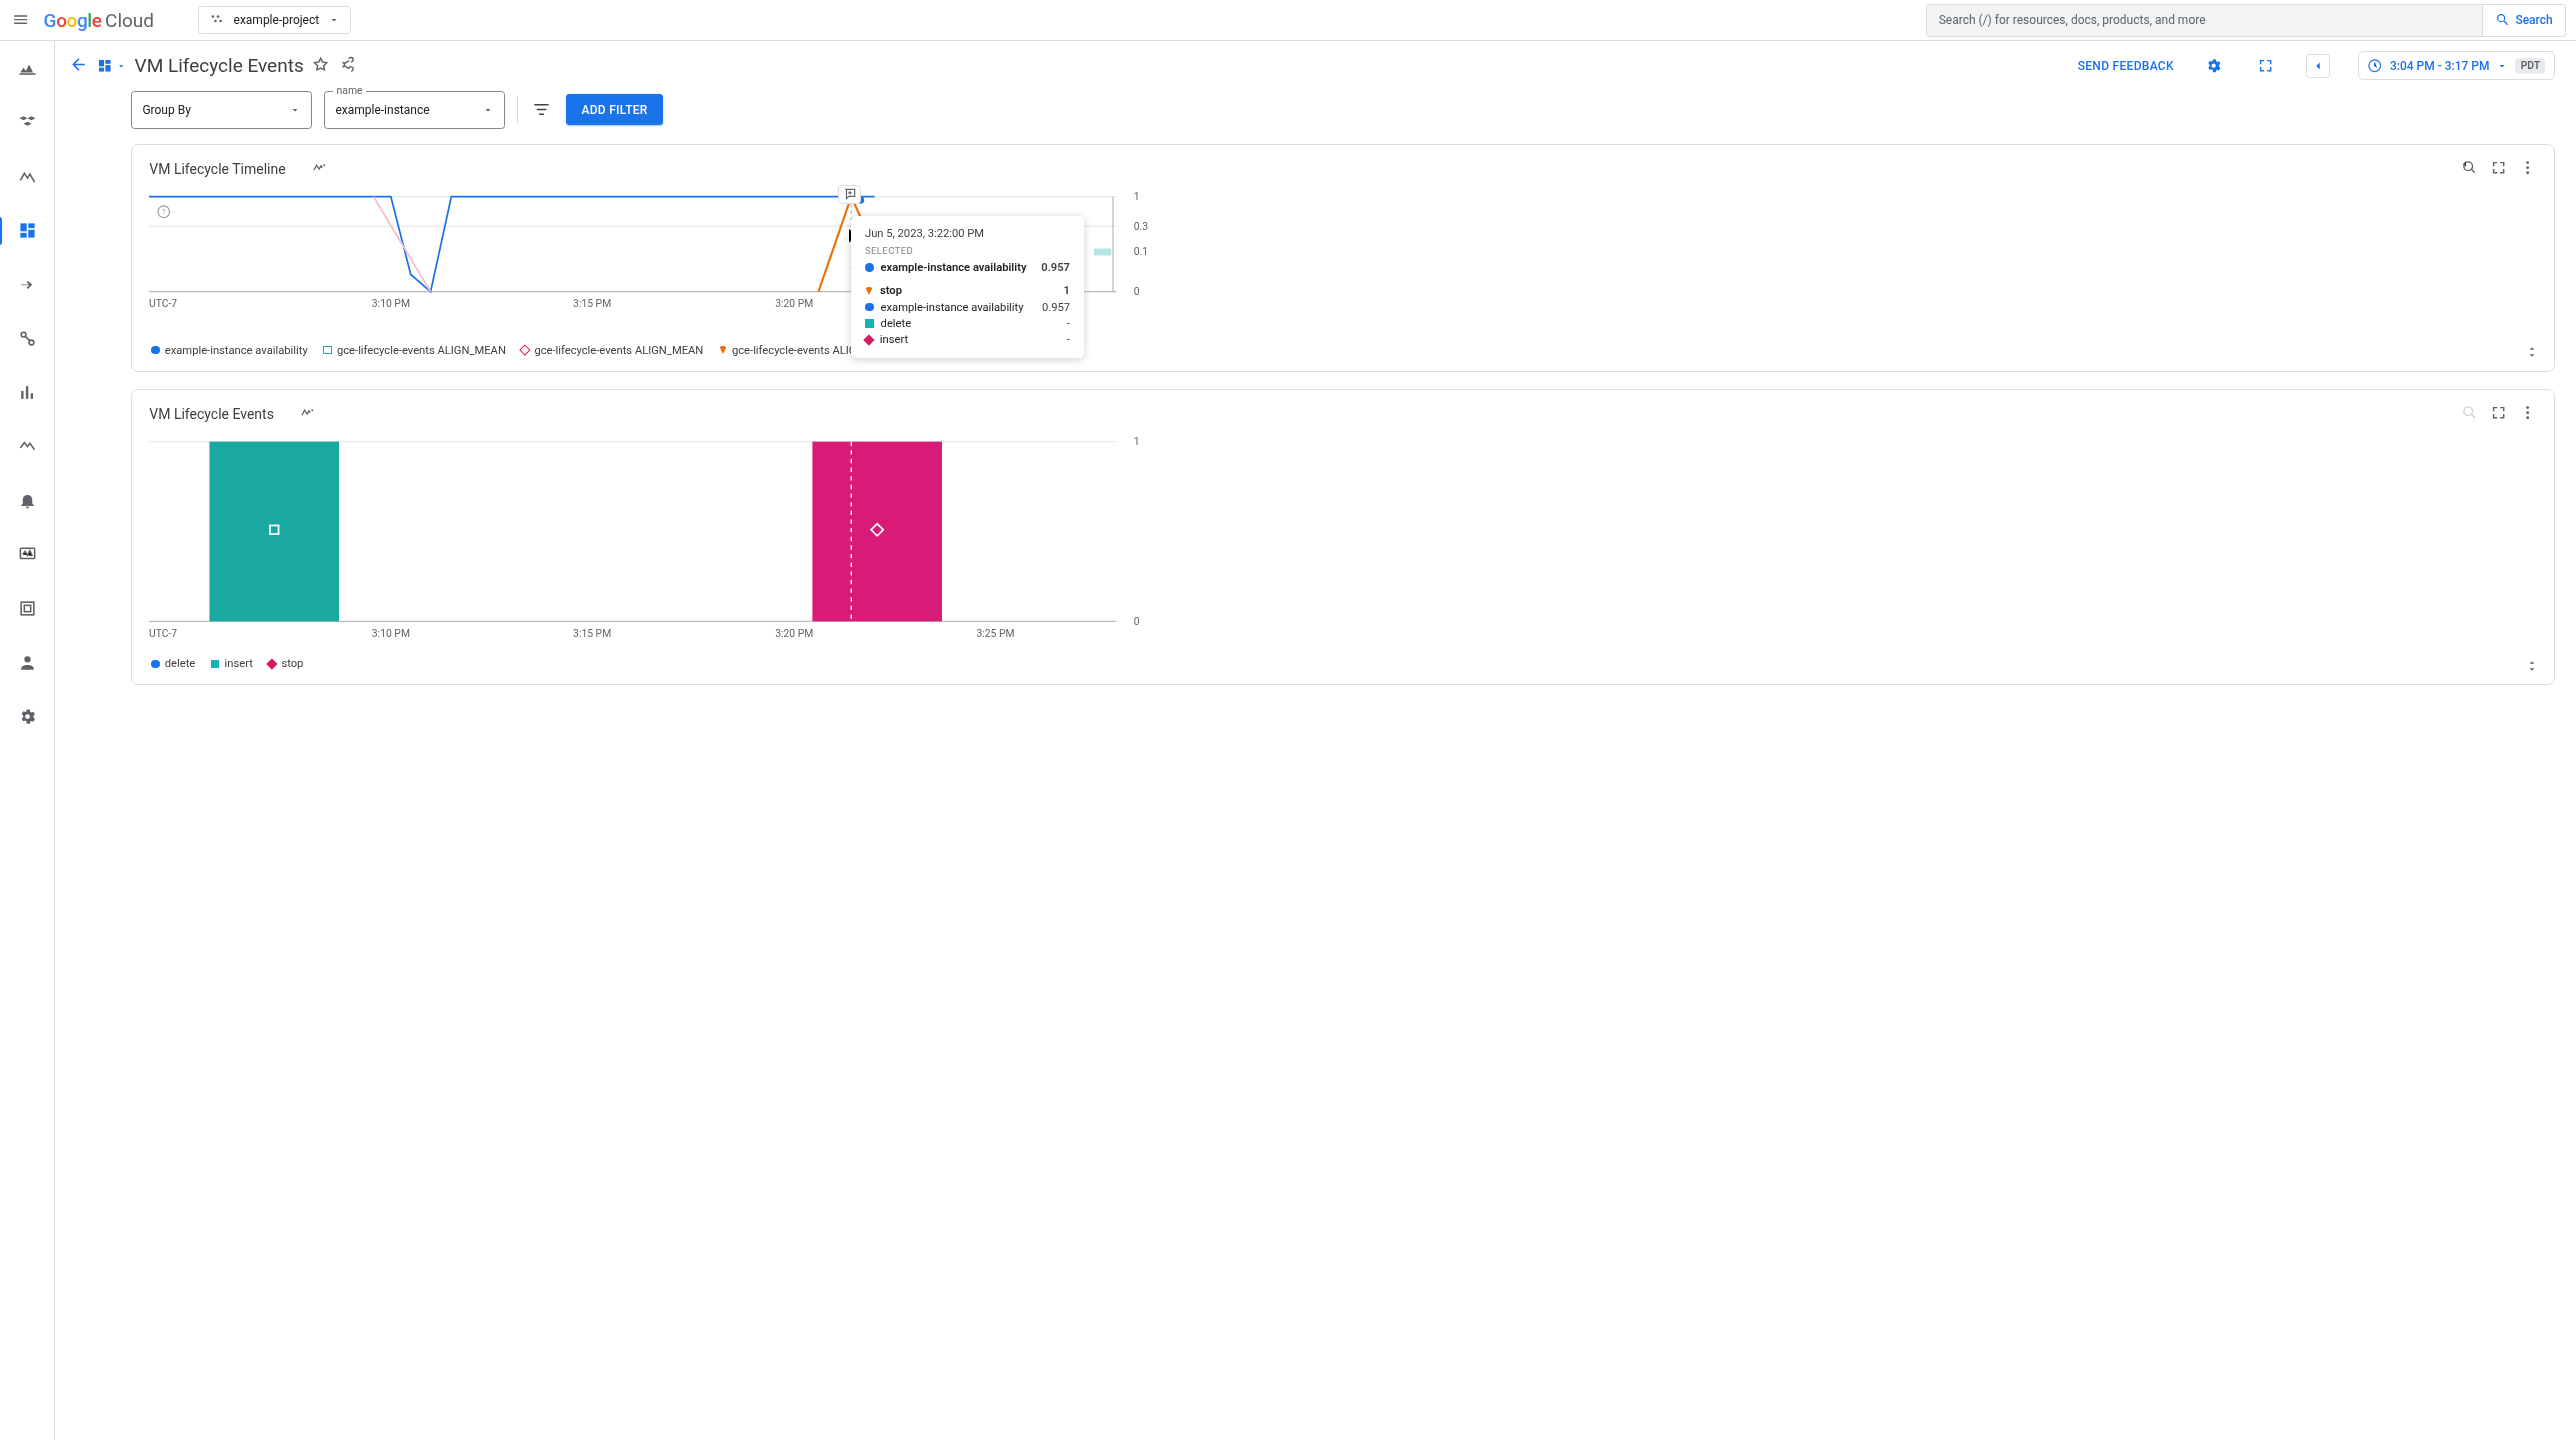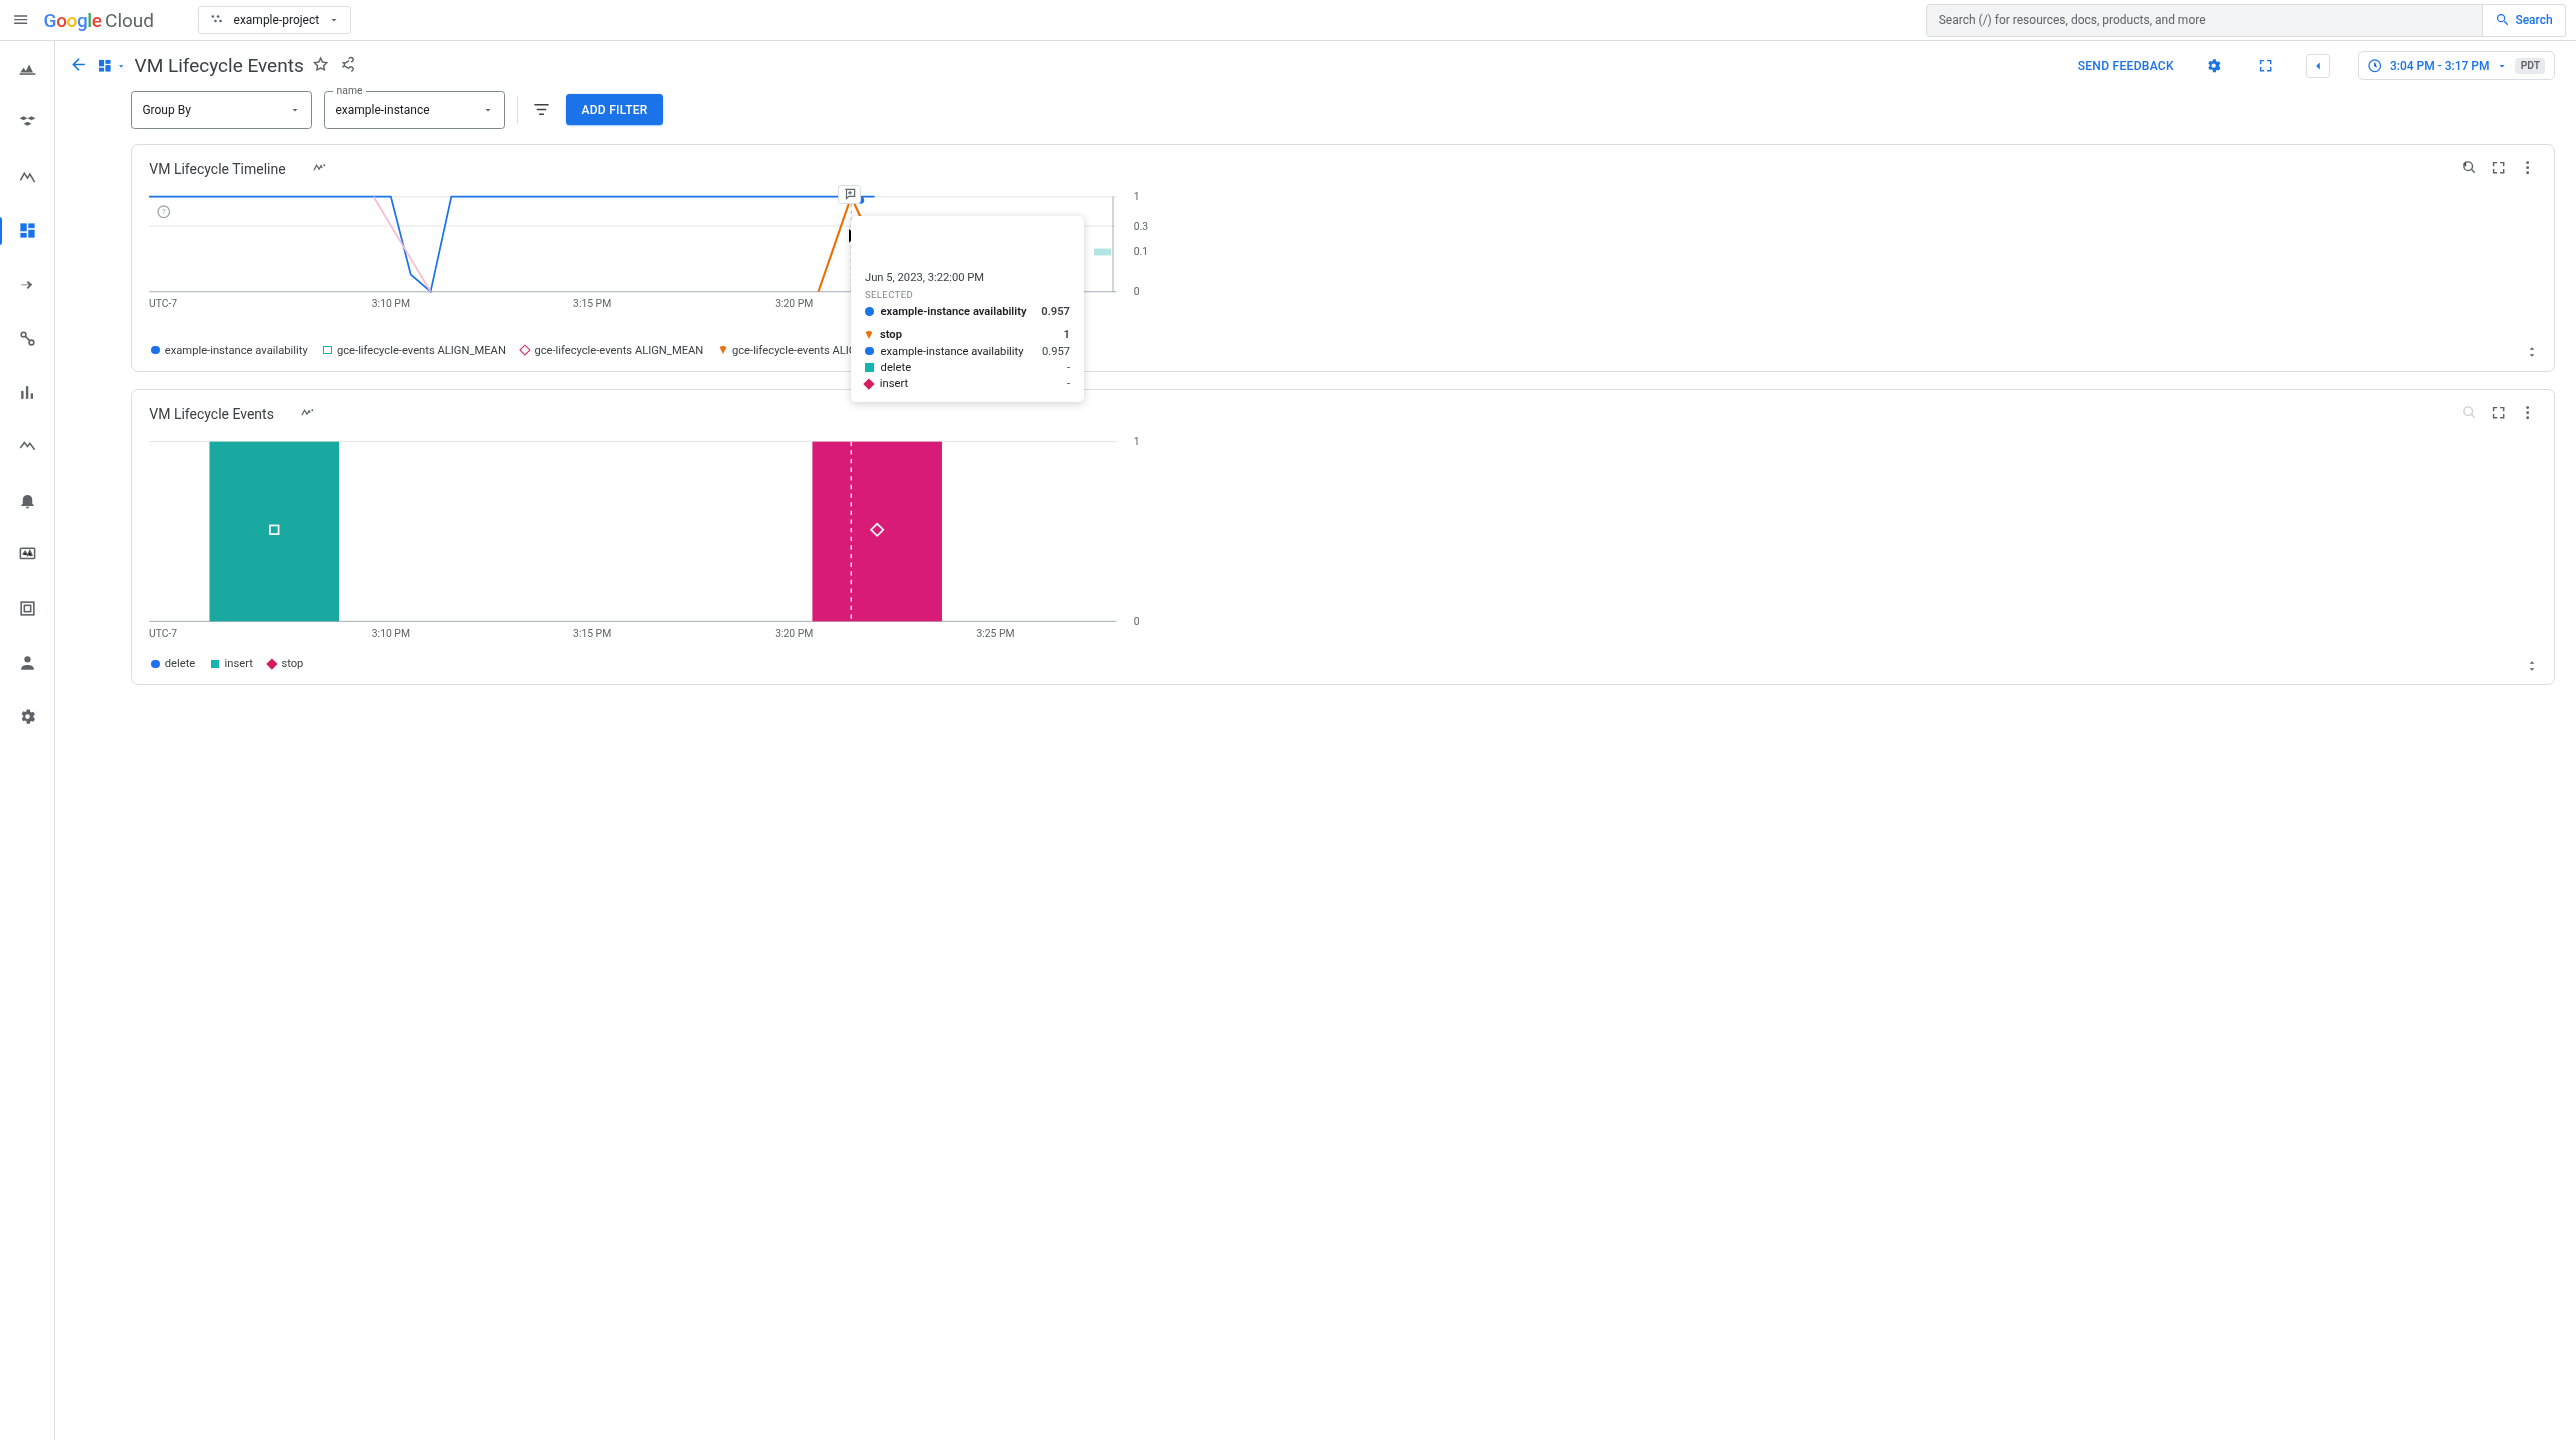--- a/index.html
+++ b/index.html
@@ -40,21 +40,21 @@
   .panel-head{ display:flex; align-items:center; gap:26px;}
   .panel-title{ font-size:14px; color:#3c4043;}
   .panel-actions{ margin-left:auto; display:flex; gap:12px; color:#5f6368;}
   .chart-area{ position:relative; margin-top:8.6px;}
   .chart-area svg{ display:block; }
   .tick-label{ font-size:12px; fill:#5f6368;}
   .legend{ display:flex; align-items:center; gap:15.5px; padding:8.6px 1.7px 0; font-size:11.2px; color:#3c4043; flex-wrap:wrap;}
   .lg{ display:flex; align-items:center; gap:5.2px;}
   .expand-legend{ position:absolute; right:15.5px; bottom:8.6px; color:#5f6368; cursor:pointer;}
   .tooltip{ position:absolute; top:71px; left:719px; background:#fff; border-radius:5.2px; box-shadow:0 1.7px 8.6px rgba(0,0,0,.18); padding:10.4px 14px; font-size:11.2px; min-width:233px; z-index:5;}
-  .tooltip .ts{ color:#3c4043; margin-bottom:5.2px;margin-top:44px;}
+  .tooltip .ts{ color:#3c4043; margin-bottom:5.2px;}
   .tooltip .sect{ color:#80868b; font-size:9.5px; letter-spacing:0.4px; margin:5.2px 0 3.5px;}
   .tt-row{ display:flex; align-items:center; gap:7px; padding:1.7px 0;}
   .tt-row .lbl{ flex:1;}
   .tt-row.selected .lbl, .tt-row.selected .val{ font-weight:600;}
   .tt-row .val{ color:#3c4043;}
   .sw{ width:8.6px; height:8.6px; border-radius:50%; display:inline-block;}
   .sw.sq{ border-radius:0;}
   .sw.di{ width:7.8px; height:7.8px; transform:rotate(45deg); border-radius:0;}
   .sw.tri{ width:0; height:0; border-left:4.3px solid transparent; border-right:4.3px solid transparent; }
   svg .grid{ stroke:#e0e0e0; stroke-width:1;}

